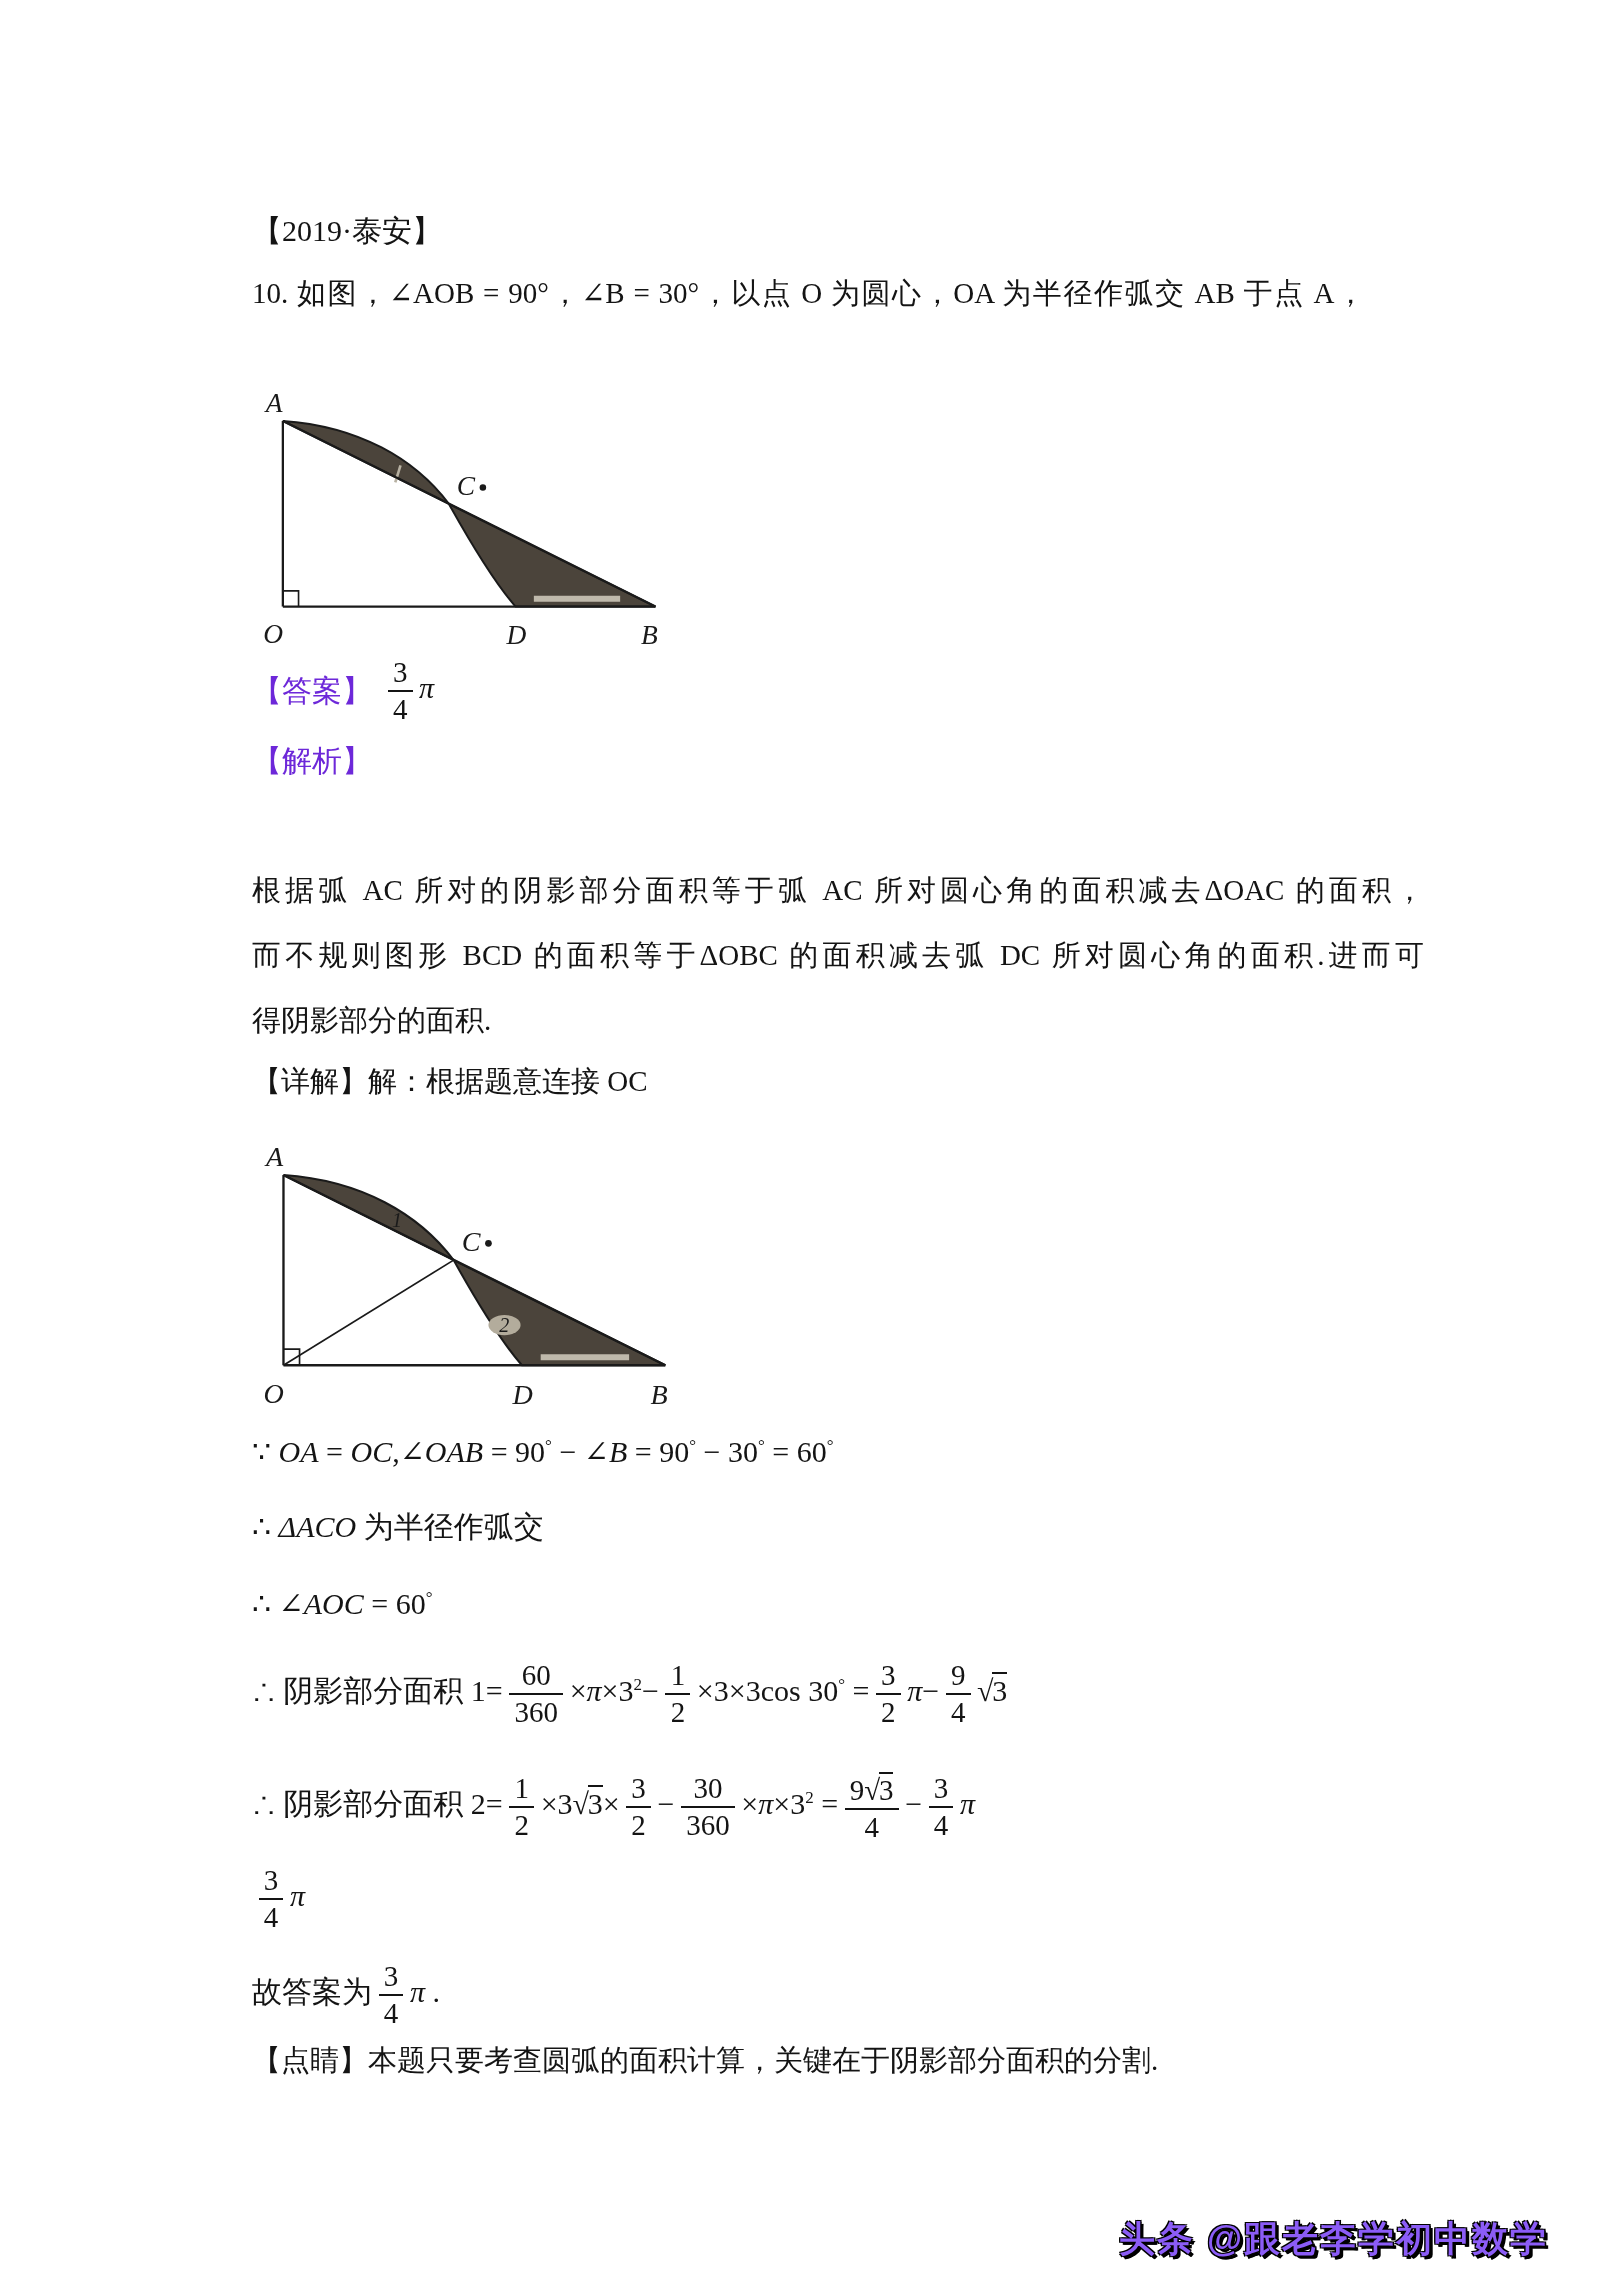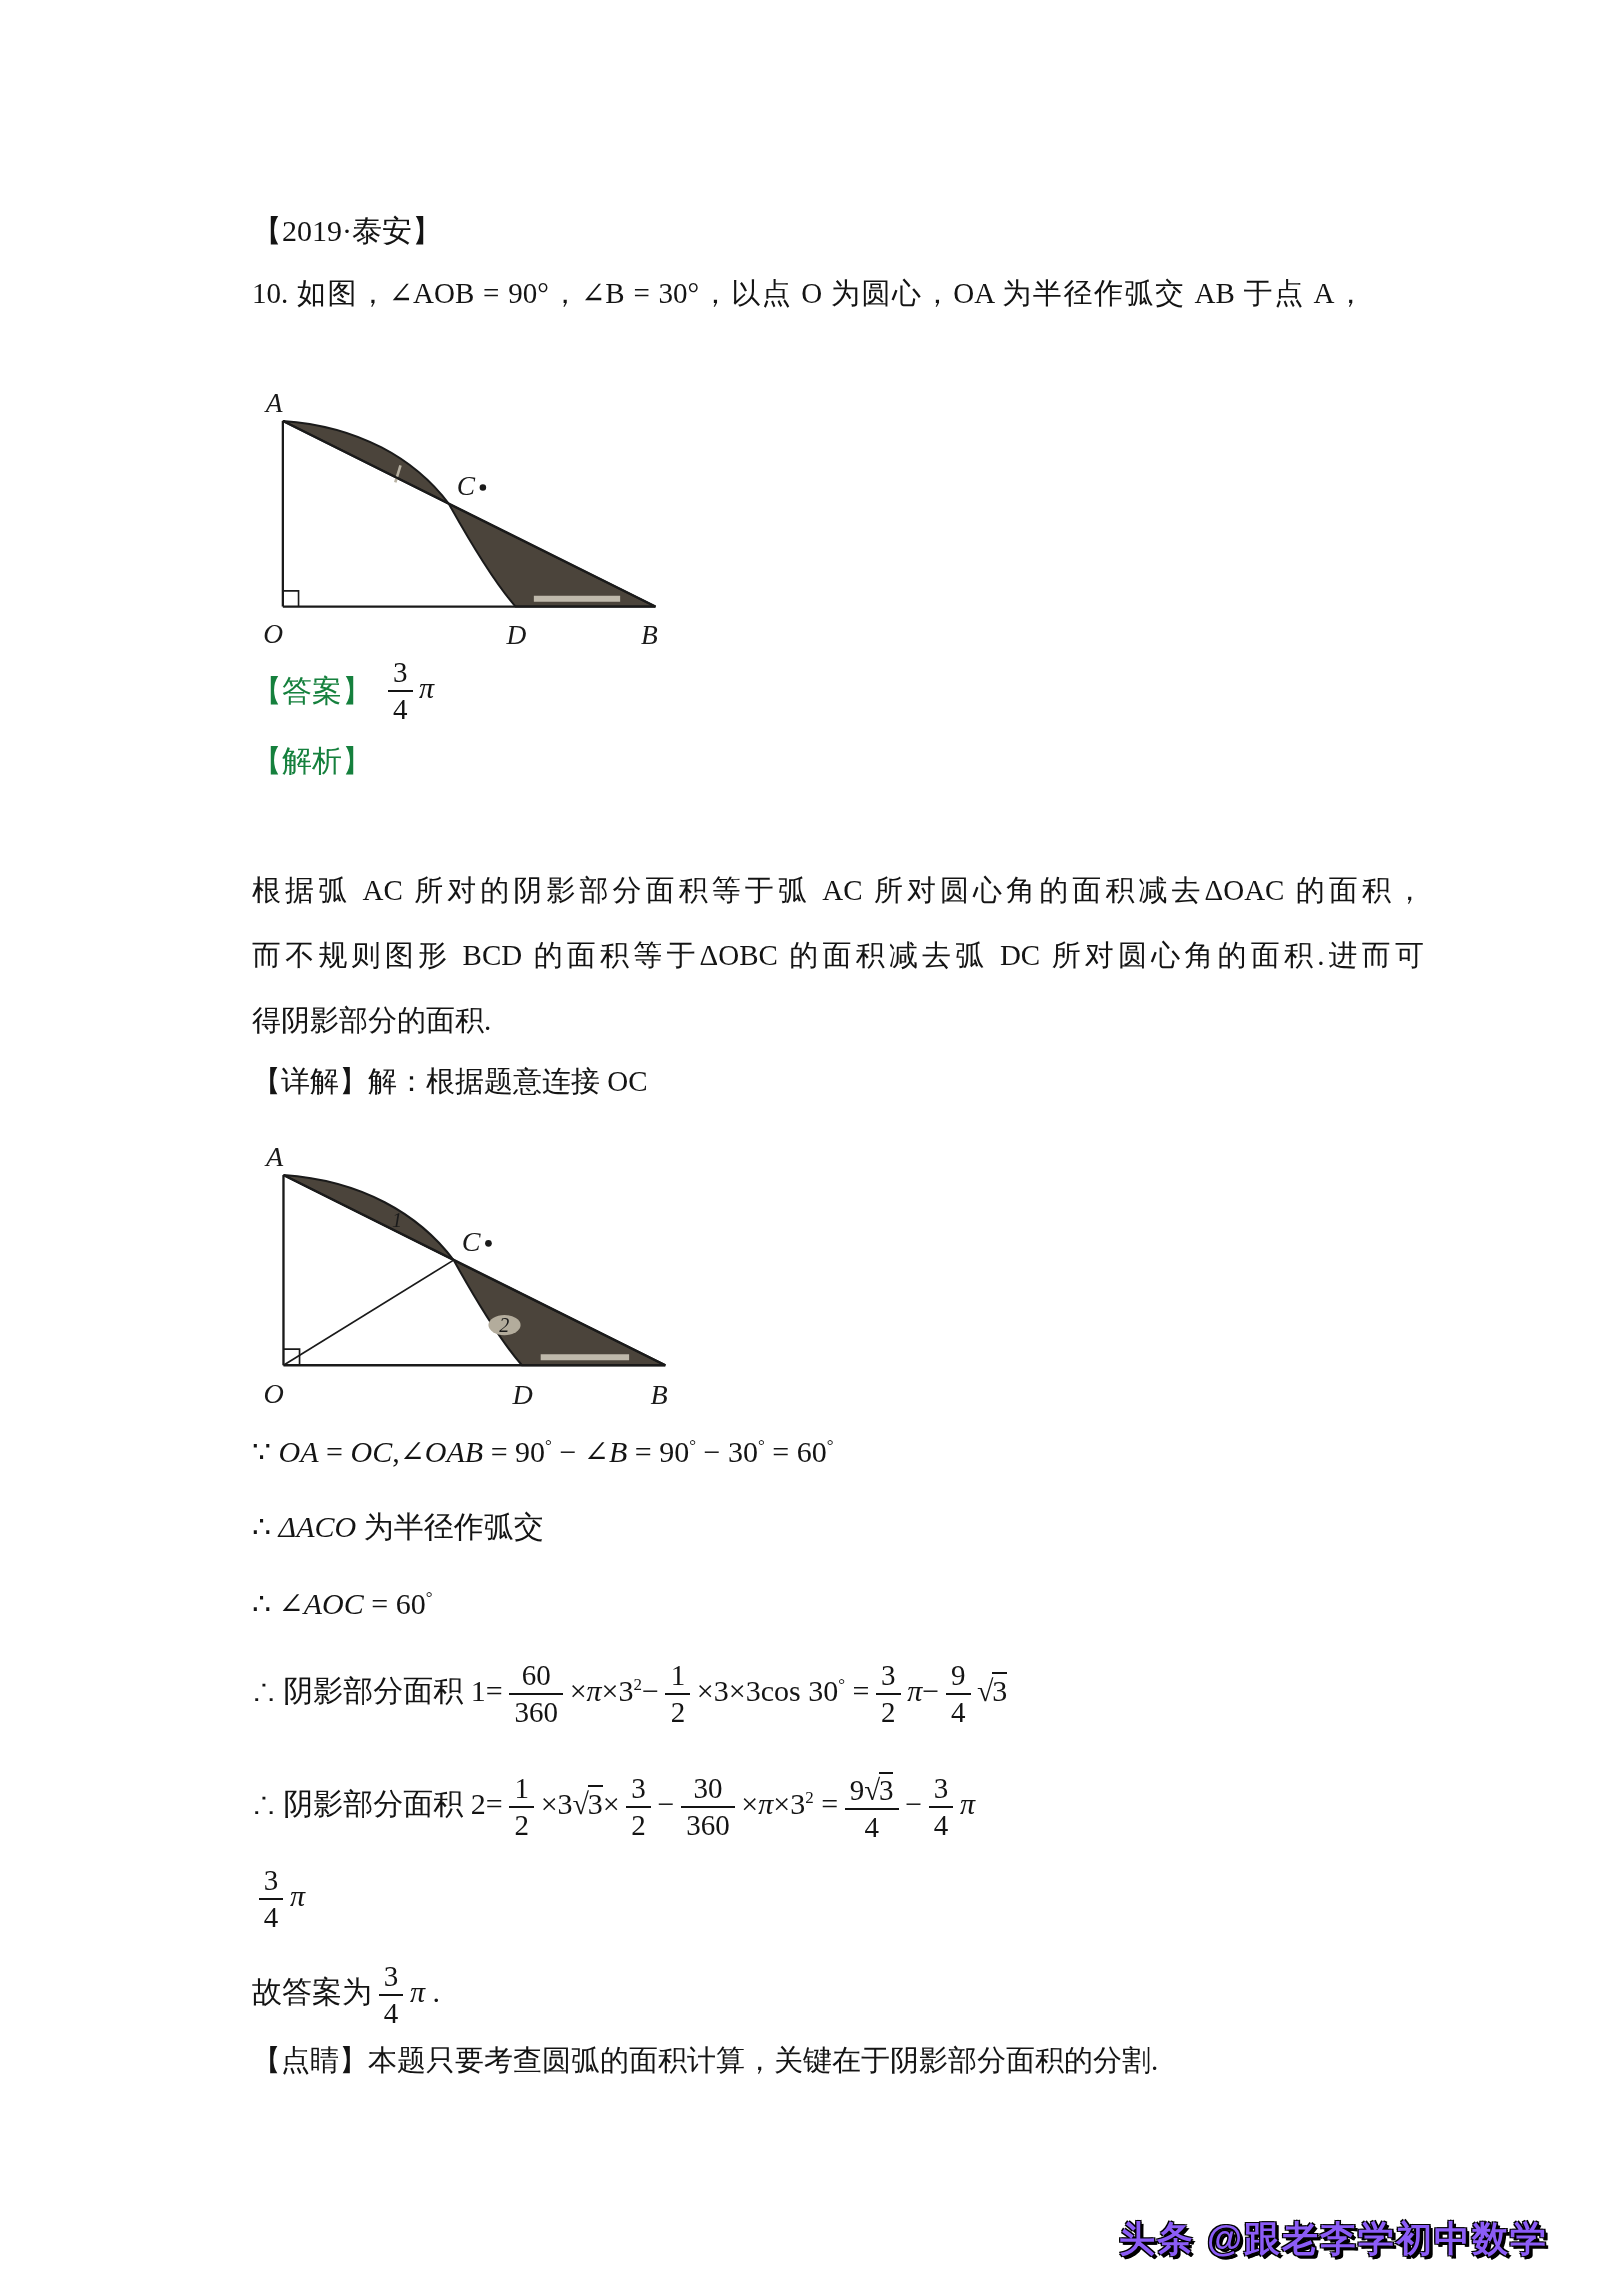--- a/index.html
+++ b/index.html
@@ -4,21 +4,21 @@
 <style>
   html,body{margin:0;padding:0;background:#888;}
   .doc{
     position:relative; width:1623px; height:2295px; background:#ffffff;
     font-family:"Liberation Serif","DejaVu Serif",serif;
     color:#141414; overflow:hidden;
   }
   .row{position:absolute; left:252px; white-space:nowrap; font-size:29px; line-height:1.35;}
   .jline{position:absolute; left:252px; width:1172px; font-size:29px; line-height:1.35;
          text-align:justify; text-align-last:justify;}
-  .blue{color:#15803d;}
+  .blue{color:#6d28d9;}
   .math{font-family:"Liberation Serif","DejaVu Serif",serif; font-size:30px;}
   .formula{position:absolute; left:252px; white-space:nowrap; font-size:30px; line-height:98px; height:98px;}
   .f-var{font-style:italic;}
   .formula sup,.sup-deg{font-size:17px;}
   .frac{display:inline-block; vertical-align:middle; text-align:center; margin:0 6.5px;}
   .frac .num{display:block; padding:0 5.2px 2.6px; line-height:1.05; font-size:29px;}
   .frac .den{display:block; border-top:2px solid #141414; padding:2px 5.2px 0; line-height:1.05; font-size:29px;}
   .sqrt{display:inline-block; white-space:nowrap;}
   .sqrt .rt{letter-spacing:-1.3px;}
   .sqrt .rad{display:inline-block; border-top:2px solid #141414; padding-top:0.7px; line-height:1.05;}

